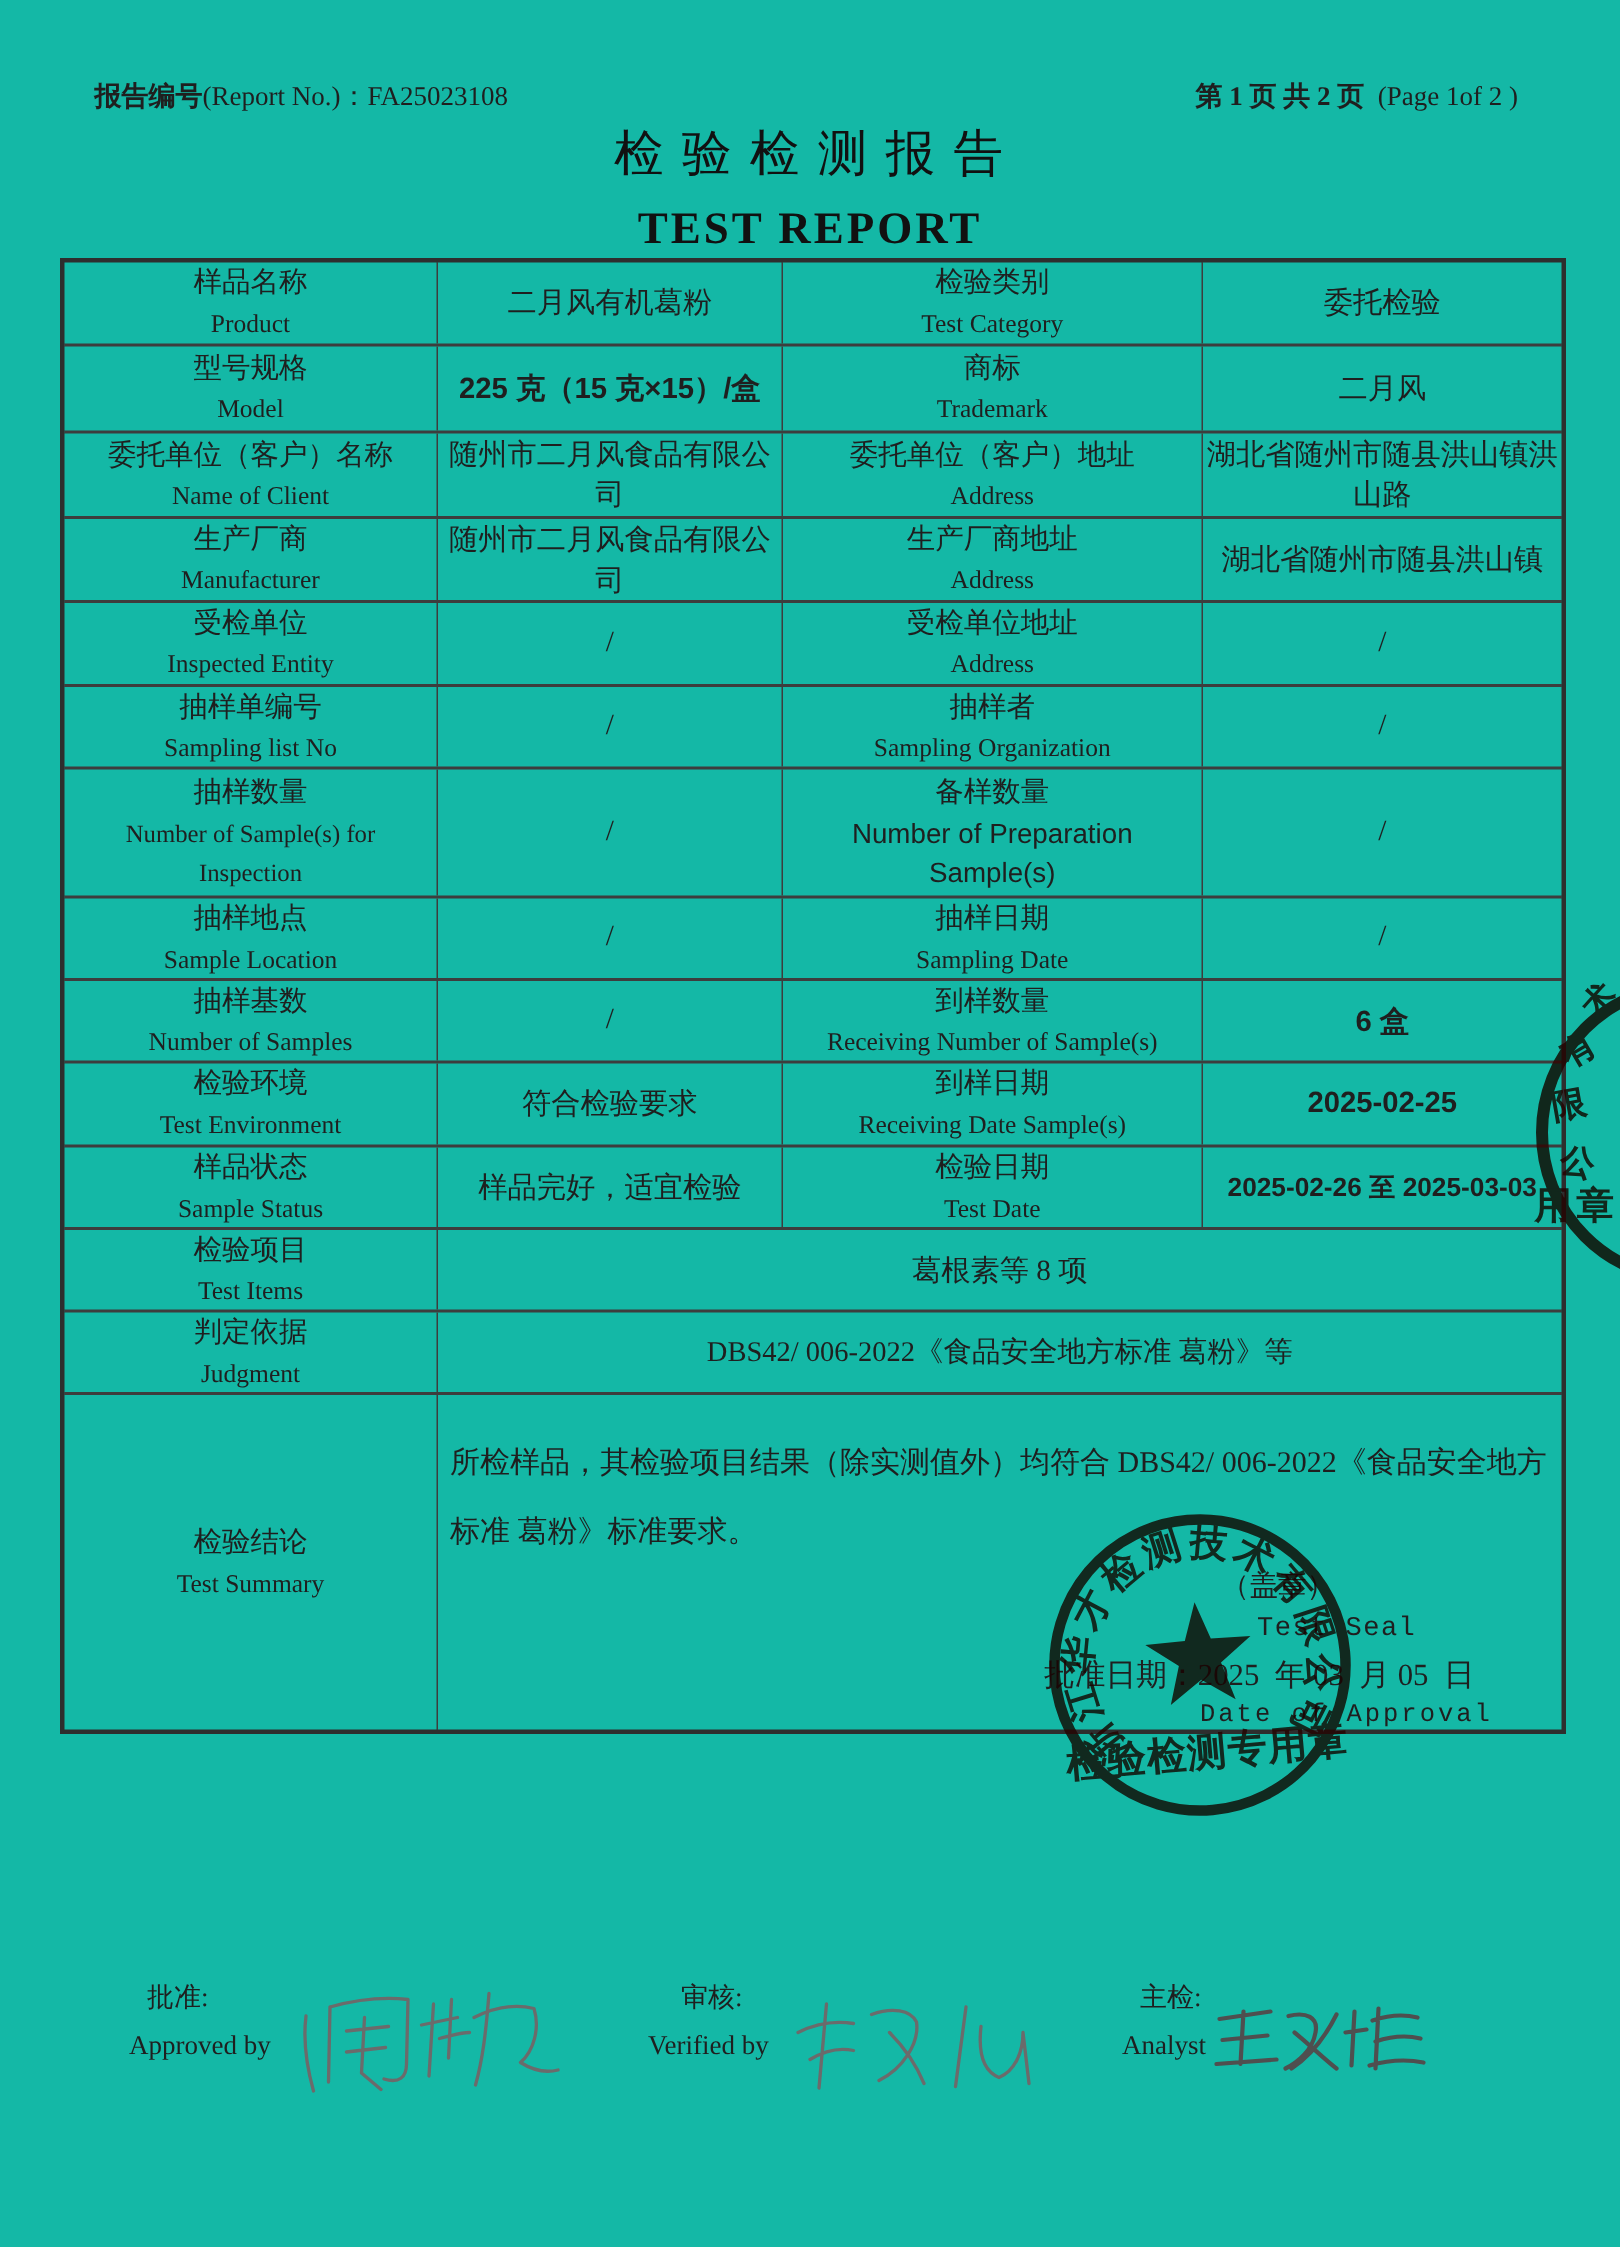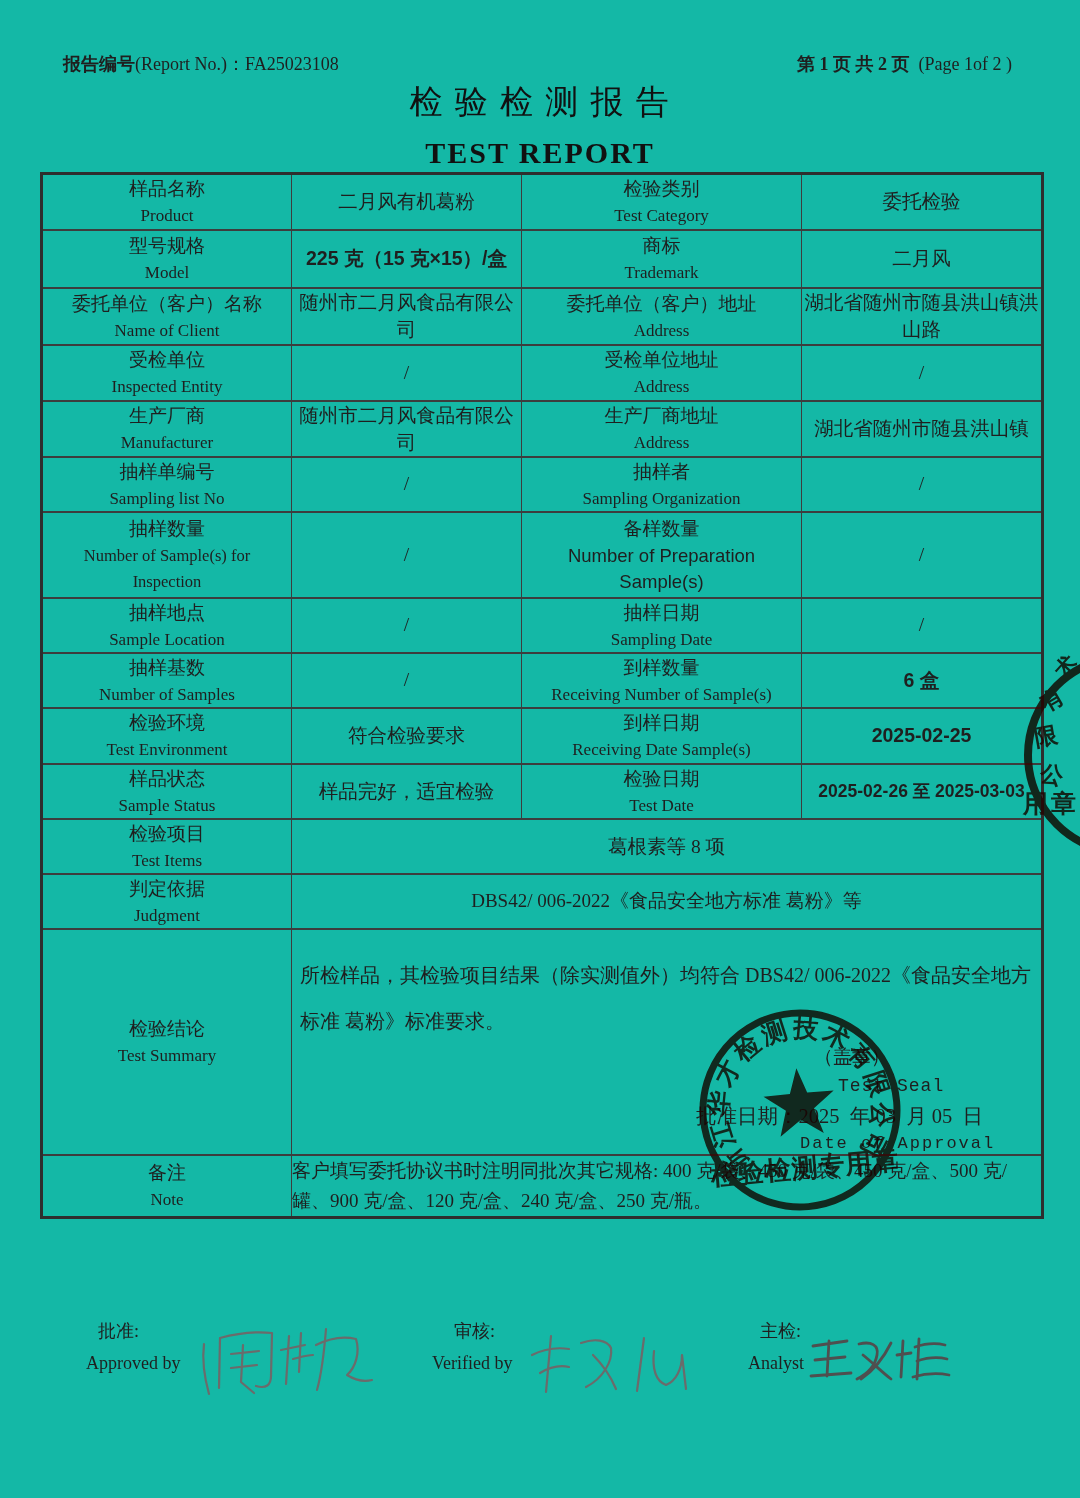--- a/index.html
+++ b/index.html
@@ -113,42 +113,42 @@
       <td class="val">随州市二月风食品有限公司</td>
       <td class="lab">
         <div class="zh">委托单位（客户）地址</div>
         <div class="en">Address</div>
       </td>
       <td class="val">湖北省随州市随县洪山镇洪山路</td>
     </tr>
 
     <tr style="height:56px">
       <td class="lab">
+        <div class="zh">生产厂商</div>
+        <div class="en">Manufacturer</div>
+      </td>
+      <td class="val">随州市二月风食品有限公司</td>
+      <td class="lab">
+        <div class="zh">生产厂商地址</div>
+        <div class="en">Address</div>
+      </td>
+      <td class="val">湖北省随州市随县洪山镇</td>
+    </tr>
+
+    <tr style="height:56px">
+      <td class="lab">
         <div class="zh">受检单位</div>
         <div class="en">Inspected Entity</div>
       </td>
       <td class="val">/</td>
       <td class="lab">
         <div class="zh">受检单位地址</div>
         <div class="en">Address</div>
       </td>
       <td class="val">/</td>
-    </tr>
-
-    <tr style="height:56px">
-      <td class="lab">
-        <div class="zh">生产厂商</div>
-        <div class="en">Manufacturer</div>
-      </td>
-      <td class="val">随州市二月风食品有限公司</td>
-      <td class="lab">
-        <div class="zh">生产厂商地址</div>
-        <div class="en">Address</div>
-      </td>
-      <td class="val">湖北省随州市随县洪山镇</td>
     </tr>
 
     <tr style="height:54px">
       <td class="lab">
         <div class="zh">抽样单编号</div>
         <div class="en">Sampling list No</div>
       </td>
       <td class="val">/</td>
       <td class="lab">
         <div class="zh">抽样者</div>
@@ -247,27 +247,20 @@
       </td>
       <td class="summary-cell" colspan="3">
         <div class="summary-text">所检样品，其检验项目结果（除实测值外）均符合 DBS42/ 006-2022《食品安全地方标准 葛粉》标准要求。</div>
         <div class="seal-note">（盖章）</div>
         <div class="seal-note-en">Test Seal</div>
         <div class="approval-line">批准日期：2025  年 03  月 05  日</div>
         <div class="approval-en">Date of Approval</div>
       </td>
     </tr>
 
-    <tr style="height:55px">
-      <td class="lab">
-        <div class="zh">备注</div>
-        <div class="en">Note</div>
-      </td>
-      <td class="note-cell" colspan="3">客户填写委托协议书时注明同批次其它规格: 400 克/袋、450 克/袋、450 克/盒、500 克/罐、900 克/盒、120 克/盒、240 克/盒、250 克/瓶。</td>
-    </tr>
   </tbody>
     </table>
 
   <svg class="stamp-main" viewBox="0 0 218 218">
     <circle cx="109" cy="109" r="97" fill="none" stroke="#cf2318" stroke-width="7"></circle>
     <defs>
       <path id="sealArc" d="M 57.4 160.6 A 73 73 0 1 1 160.6 160.6" fill="none"></path>
     </defs>
     <text class="stamp-text" font-size="25" fill="#cf2318" letter-spacing="2">
       <textPath href="#sealArc" startOffset="0" textLength="340">浙江华才检测技术有限公司</textPath>

